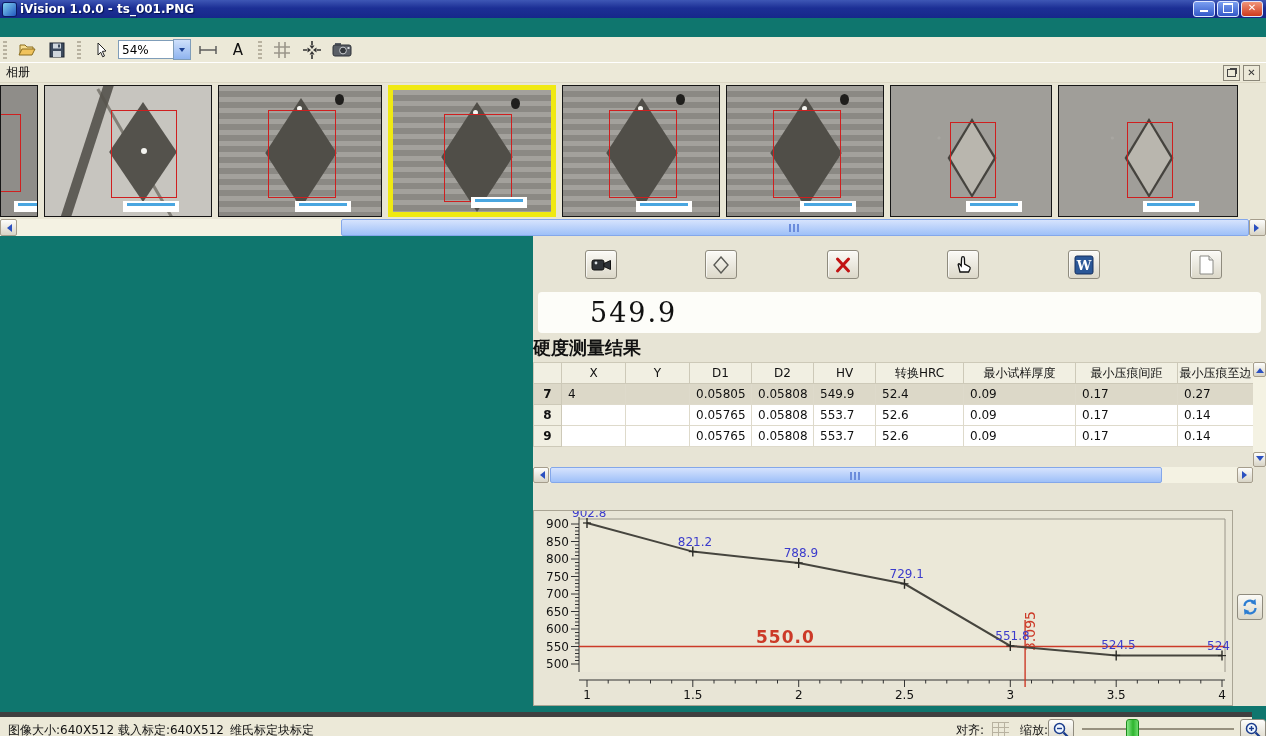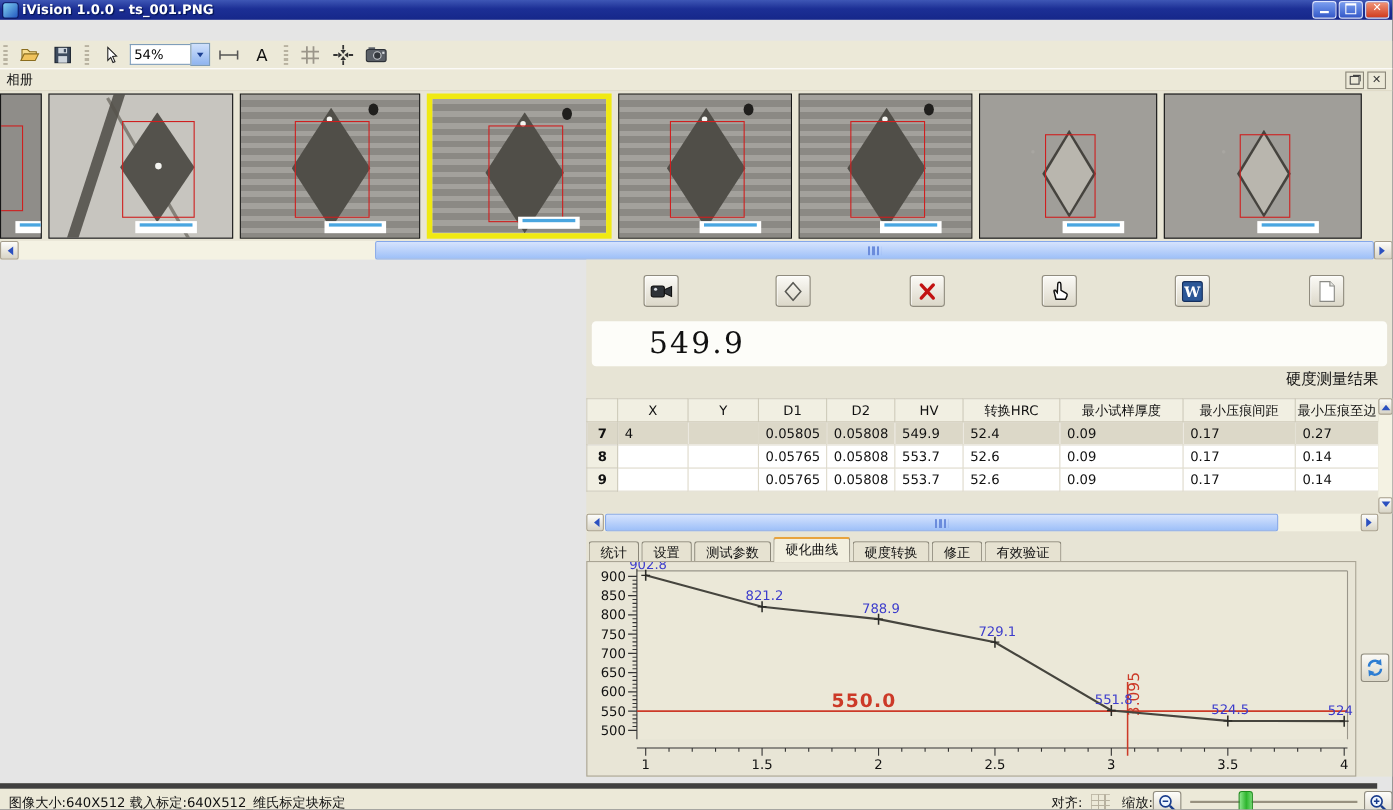--- a/index.html
+++ b/index.html
@@ -1,18 +1,18 @@
 <!DOCTYPE html>
 <html><head>
 <meta charset="utf-8">
 <style>
   html,body{margin:0;padding:0;background:#555;}
   #app{position:relative;width:1266px;height:736px;overflow:hidden;
        font-family:"DejaVu Sans","Liberation Sans",sans-serif;font-size:12px;color:#111;
-       background:#e5e5e5;user-select:none;}
+       background:#0f766e;user-select:none;}
   
   .titlebar{position:absolute;left:0;top:0;width:1266px;height:18px;
     background:linear-gradient(180deg,#3e57b5 0%,#1c2f95 45%,#16278a 100%);
     display:flex;align-items:center;padding:0 3px;box-sizing:border-box;}
   .app-icon{width:13px;height:13px;border-radius:2px;margin-right:4px;
     background:linear-gradient(135deg,#7fd0f0,#2358c0);box-shadow:0 0 0 1px #0c1a60;}
   .title-text{color:#fff;font-weight:bold;font-size:12px;text-shadow:1px 1px 1px #00114d;}
   .win-btns{margin-left:auto;display:flex;gap:2px;}
   .tb-btn{width:20px;height:14px;border:1px solid #dfe6ff;border-radius:3px;
     background:linear-gradient(#7a9ef0,#3358c8);color:#fff;font-size:10px;line-height:12px;
@@ -86,21 +86,21 @@
   .mi-bracket{position:absolute;left:6px;right:6px;top:2px;height:4px;border:1px solid #2a8ac8;border-bottom:none;}
   .mi-scale span{display:inline-block;margin-top:6px;color:#1a7ac0;font-size:11px;}
   
   .rightpanel{position:absolute;left:533px;top:0;width:733px;height:470px;background:#e7e4d5;}
   .icon-btn{position:absolute;top:14px;width:30px;height:27px;border:1px solid #8f8b7e;border-radius:3px;
     background:linear-gradient(#fbfaf6,#dcd8c9);display:flex;align-items:center;justify-content:center;
     box-shadow:inset 1px 1px 0 rgba(255,255,255,.7);}
   .value-box{position:absolute;left:5px;top:56px;width:723px;height:41px;background:#fdfdf9;border-radius:4px;
     font-family:"DejaVu Serif","Liberation Serif",serif;font-size:27px;letter-spacing:2px;
     line-height:41px;padding-left:52px;box-sizing:border-box;}
-  .table-title{position:absolute;left:0;top:100px;width:720px;text-align:right;font-weight:normal;font-size:14px;}
+  .table-title{position:absolute;left:0;top:100px;width:720px;text-align:left;font-weight:bold;font-size:18px;}
   .rtable{position:absolute;left:0;top:126px;border-collapse:collapse;table-layout:fixed;background:#fff;}
   .rtable th{background:#f1efe2;font-weight:normal;border:1px solid #cdc9b8;height:20px;padding:0;}
   .rtable td{border:1px solid #dedacb;height:20px;padding:0 0 0 6px;background:#fff;overflow:hidden;white-space:nowrap;}
   .rtable td.rownum{background:#f1efe2;font-weight:bold;text-align:center;padding:0;border:1px solid #cdc9b8;}
   .rtable tr.selected td{background:#dcd8c8;}
   .rtable td.red{color:#cc1414;}
   .vscroll{position:absolute;left:720px;top:126px;width:13px;height:105px;background:#f4f2e3;}
   .vs-btn{position:absolute;left:0;width:13px;height:15px;background:linear-gradient(#fdfdfb,#d8d4c6);
     border:1px solid #a59d8c;border-radius:2px;box-sizing:border-box;display:flex;align-items:center;justify-content:center;}
   .hscroll2{position:absolute;left:0;top:231px;width:720px;height:16px;background:#f4f2e3;}
@@ -427,29 +427,20 @@
             <i class="tri-l"></i>
           </span>
         <span class="sc-thumb" style="left:17px;width:612px">
             <span class="sc-grip"></span>
           </span>
         <span class="sc-btn" style="left:704px">
             <i class="tri-r"></i>
           </span>
       </div>
 
-      <div class="tabs" id="tabs">
-          <span class="tab">统计</span>
-          <span class="tab">设置</span>
-          <span class="tab">测试参数</span>
-          <span class="tab active">硬化曲线</span>
-          <span class="tab">硬度转换</span>
-          <span class="tab">修正</span>
-          <span class="tab">有效验证</span>
-        </div>
 
       <div class="chartbox" id="chartbox"><svg width="698" height="194" viewBox="0 0 698 194" style="overflow:hidden">
             <rect x="45" y="8" width="646" height="153" fill="#ebe8d8"></rect>
             <line x1="45" y1="8" x2="691" y2="8" stroke="#9a968a"></line>
             <line x1="691" y1="8" x2="691" y2="161" stroke="#9a968a"></line>
             <line x1="45" y1="6" x2="45" y2="161" stroke="#333"></line>
             <line x1="37" y1="153.0" x2="45" y2="153.0" stroke="#333"></line>
             <line x1="41" y1="149.5" x2="45" y2="149.5" stroke="#333"></line>
             <line x1="41" y1="146.0" x2="45" y2="146.0" stroke="#333"></line>
             <line x1="41" y1="142.5" x2="45" y2="142.5" stroke="#333"></line>

